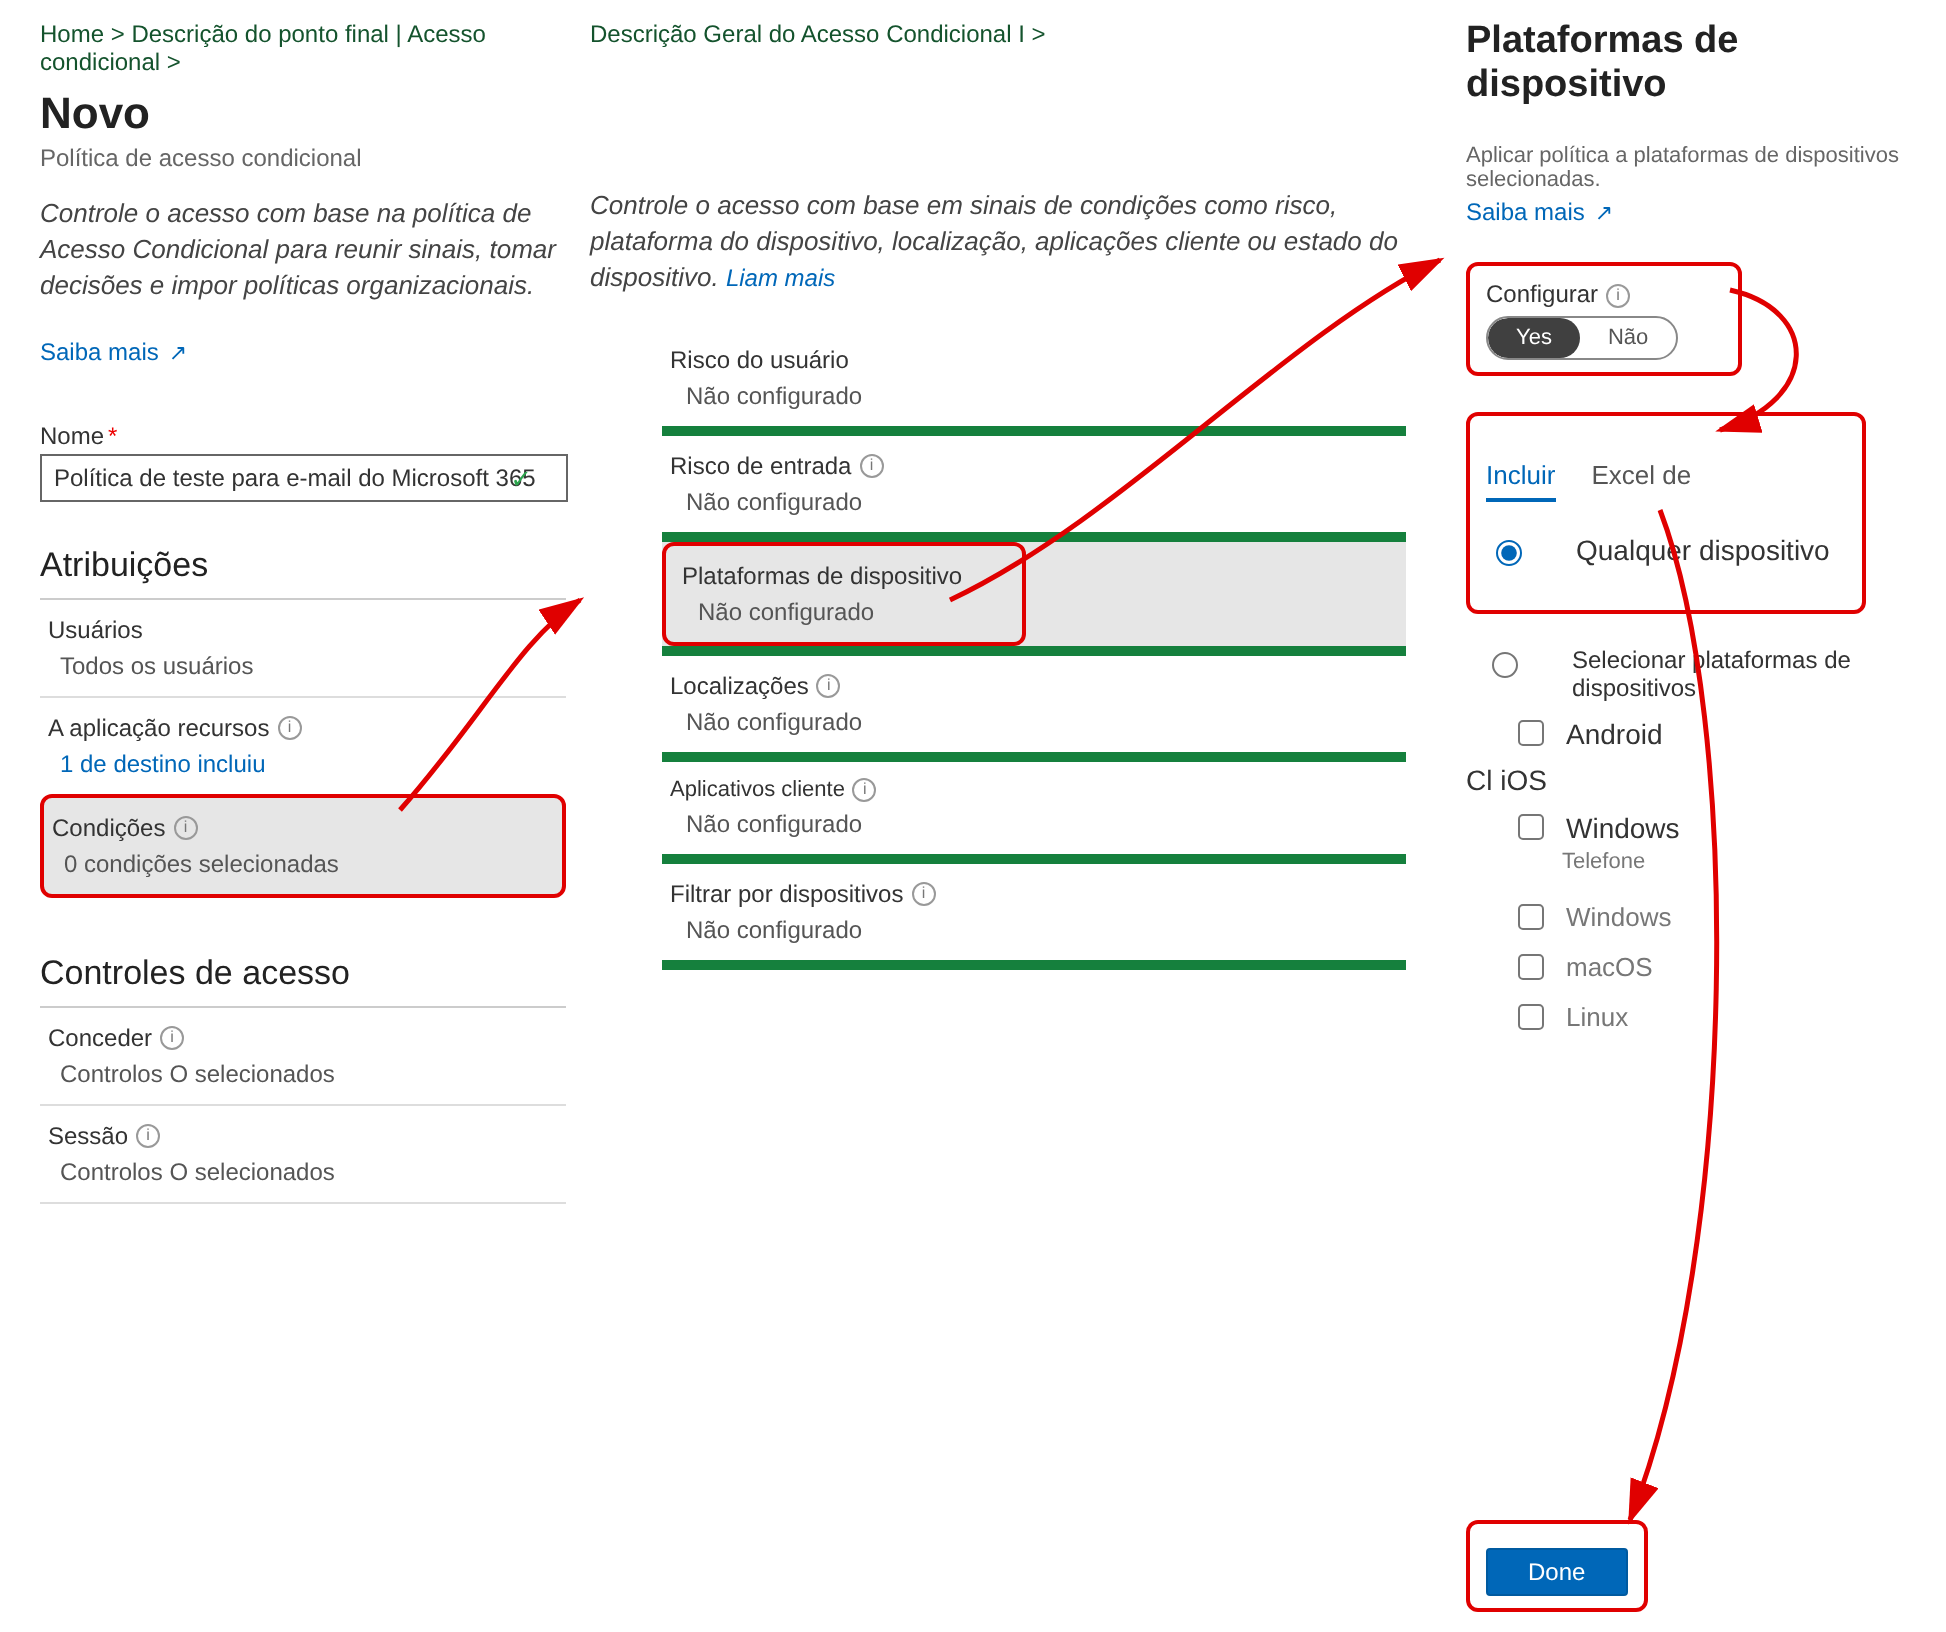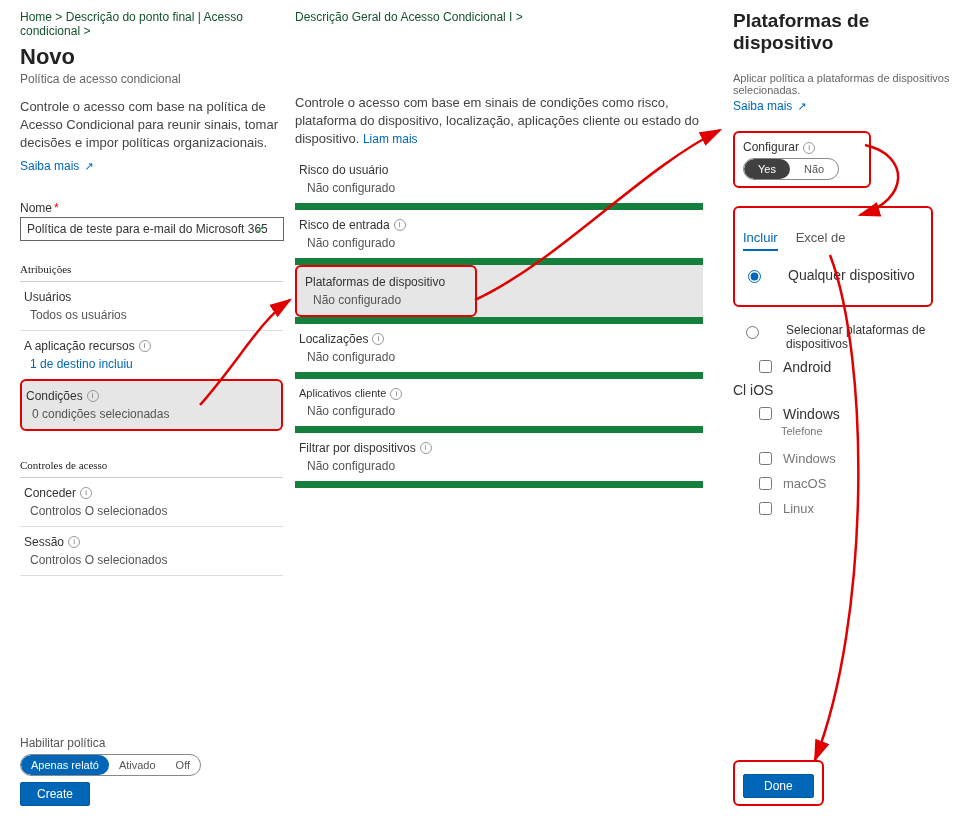--- a/index.html
+++ b/index.html
@@ -5,36 +5,36 @@
 html,body{margin:0;padding:0;font-family:"Segoe UI",Arial,sans-serif;font-size:13px;color:#333;background:#fff;}
 body{width:973px;height:816px;overflow:hidden;position:relative;}
 .shell{display:flex;height:100%;}
 .leftcol{width:295px;box-sizing:border-box;padding:10px 12px 0 20px;display:flex;flex-direction:column;}
 .midcol{width:420px;box-sizing:border-box;padding:10px 12px 0 0;}
 .rightcol{flex:1;border-left:0;padding:0 18px 0 18px;box-sizing:border-box;position:relative;}
 .crumbs{font-size:12px;color:#555;margin-bottom:6px;}
 .crumbs span{color:#14532d;}
 h1.pagetitle{font-size:22px;font-weight:600;margin:0 0 2px 0;color:#222;}
 .sub{font-size:12px;color:#666;margin-bottom:12px;}
-.desc{font-size:13px;color:#444;line-height:1.4;margin-bottom:6px;}
+.desc{font-size:13px;color:#444;line-height:1.4;margin-bottom:16px;font-style:italic;}
 .learn{font-size:12px;color:#0067b8;margin-bottom:12px;display:inline-block;}
 .learn .ext{font-size:11px;margin-left:2px;}
 label.fld-label{font-size:12px;color:#333;display:block;margin-top:16px;margin-bottom:2px;}
 .req{color:#e00;margin-left:2px;}
 .name-input{width:250px;border:1px solid #666;padding:4px 6px;font-size:12px;color:#333;position:relative;}
 .name-wrap{position:relative;width:252px;}
 .name-wrap .chk{position:absolute;right:6px;top:5px;color:#2da44e;font-size:13px;}
-.section-h{font-size:11px;color:#222;margin-top:16px;border-bottom:1px solid #ccc;padding:6px 0 6px 0;font-family:Liberation Serif, serif;}
+.section-h{font-size:17px;color:#222;margin-top:16px;border-bottom:1px solid #ccc;padding:6px 0 6px 0;}
 .row-click{border-bottom:1px solid #ddd;padding:8px 0 8px 4px;}
 .row-label{font-size:12px;color:#333;}
 .row-value{font-size:12px;color:#555;margin-top:4px;padding-left:6px;}
 .row-value.link{color:#0067b8;}
 .highlight-gray{background:#e6e6e6;}
 .red-box{border:2px solid #e00000;border-radius:6px;}
-.mid-item{border-bottom:7px solid #15803d;padding:8px 0;}
+.mid-item{border-bottom:5px solid #15803d;padding:8px 0;margin-left:36px;}
 .mid-label{font-size:12px;color:#333;padding-left:4px;}
 .mid-value{font-size:12px;color:#555;margin-top:4px;padding-left:12px;}
 .info-dot{display:inline-block;border:1px solid #999;border-radius:50%;width:10px;height:10px;line-height:9px;text-align:center;font-size:8px;color:#777;margin-left:4px;vertical-align:middle;}
 .bottombar{position:absolute;left:20px;bottom:10px;}
 .bottombar .lbl{font-size:12px;color:#555;margin-bottom:4px;}
 .toggle3{display:inline-flex;border:1px solid #888;border-radius:11px;overflow:hidden;font-size:11px;color:#555;height:20px;line-height:20px;}
 .toggle3 span{padding:0 10px;}
 .toggle3 .on{background:#0067b8;color:#fff;border-radius:11px;}
 .btn-primary{margin-top:6px;background:#0067b8;color:#fff;border:1px solid #005aa0;padding:4px 16px;font-size:12px;border-radius:2px;}
 h2.right-title{font-size:19px;font-weight:600;margin:10px 0 18px 0;color:#222;}
@@ -102,29 +102,20 @@
     <div class="row-click">
       <div class="row-label"><span>Conceder</span><span class="info-dot">i</span></div>
       <div class="row-value">Controlos O selecionados</div>
     </div>
 
     <div class="row-click">
       <div class="row-label"><span>Sessão</span><span class="info-dot">i</span></div>
       <div class="row-value">Controlos O selecionados</div>
     </div>
 
-    <div class="bottombar">
-      <div class="lbl">Habilitar política</div>
-      <div class="toggle3">
-        <span class="on">Apenas relató</span>
-        <span>Ativado</span>
-        <span>Off</span>
-      </div><br>
-      <button class="btn-primary">Create</button>
-    </div>
   </div>
 
   <div class="midcol">
     <div class="crumbs" style="margin-top:0;">
       <span>Descrição Geral do Acesso Condicional I</span>
       <span>&gt;</span>
     </div>
     <div style="height:64px;"></div>
     <div class="desc"><span>Controle o acesso com base em sinais de condições como risco, plataforma do dispositivo, localização, aplicações cliente ou estado do dispositivo.</span> <a class="learn" style="margin:0;">Liam mais</a></div>
 

